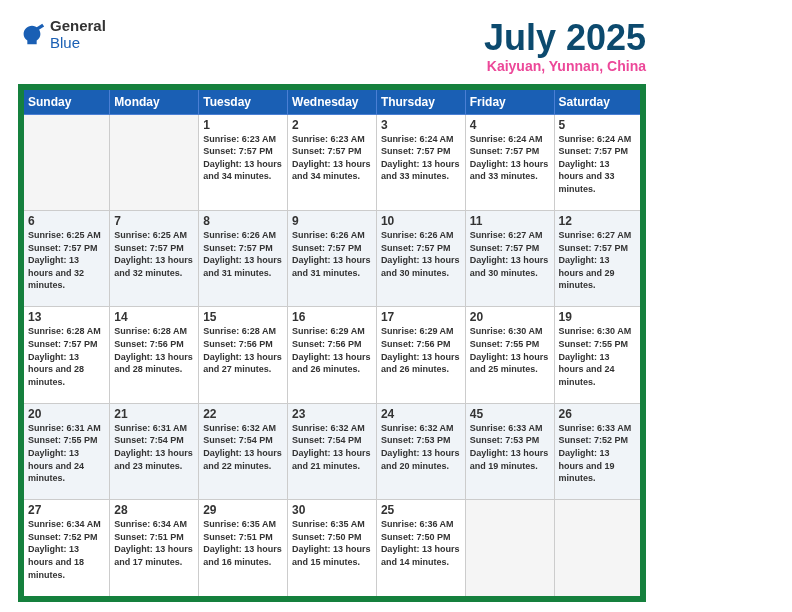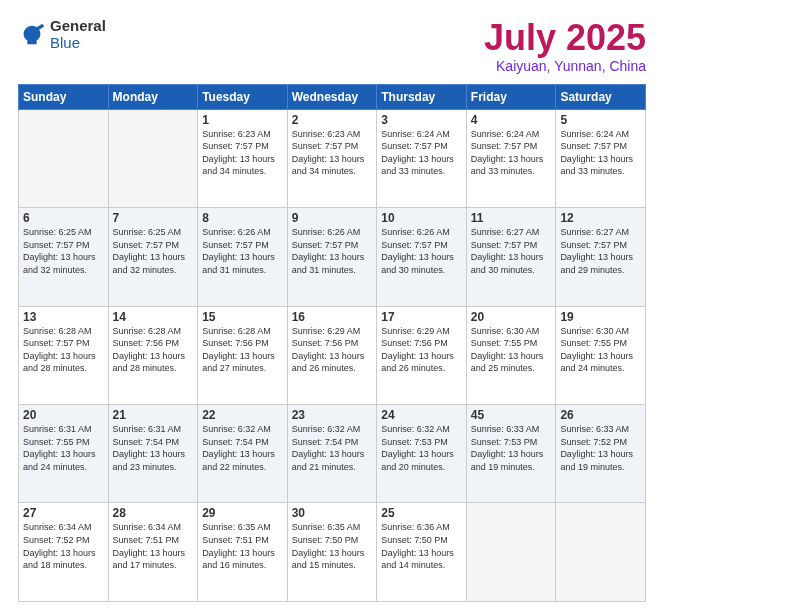--- a/index.html
+++ b/index.html
@@ -46,30 +46,31 @@
     .logo-icon {
       width: 28px;
       height: 28px;
     }
     .title-block {
       text-align: right;
     }
     .main-title {
       font-size: 36px;
       font-weight: bold;
-      color: #be185d;
+      color: #0c4a6e;
       line-height: 1.1;
     }
     .subtitle {
       font-size: 14px;
-      color: #6d28d9;
+      color: #ec4899;
+      font-weight: bold;
     }
     .calendar {
       flex: 1;
-      border: 1px solid #15803d;
+      border: 6px solid #15803d;
       border-collapse: collapse;
       width: 100%;
       table-layout: fixed;
     }
     .calendar th {
       background: #1a5fb4;
       color: #fff;
       font-size: 12px;
       font-weight: bold;
       padding: 5px 4px;
@@ -92,20 +93,21 @@
       font-size: 12px;
       font-weight: bold;
       color: #333;
       display: block;
       margin-bottom: 1px;
     }
     .day-info {
       font-size: 9px;
       color: #333;
       line-height: 1.4;
+      font-weight: bold;
     }
     .row-alt td {
       background: #f0f4f8;
     }
   </style>
 </head>
 <body>
 
 <div class="page">
   <div class="header">

